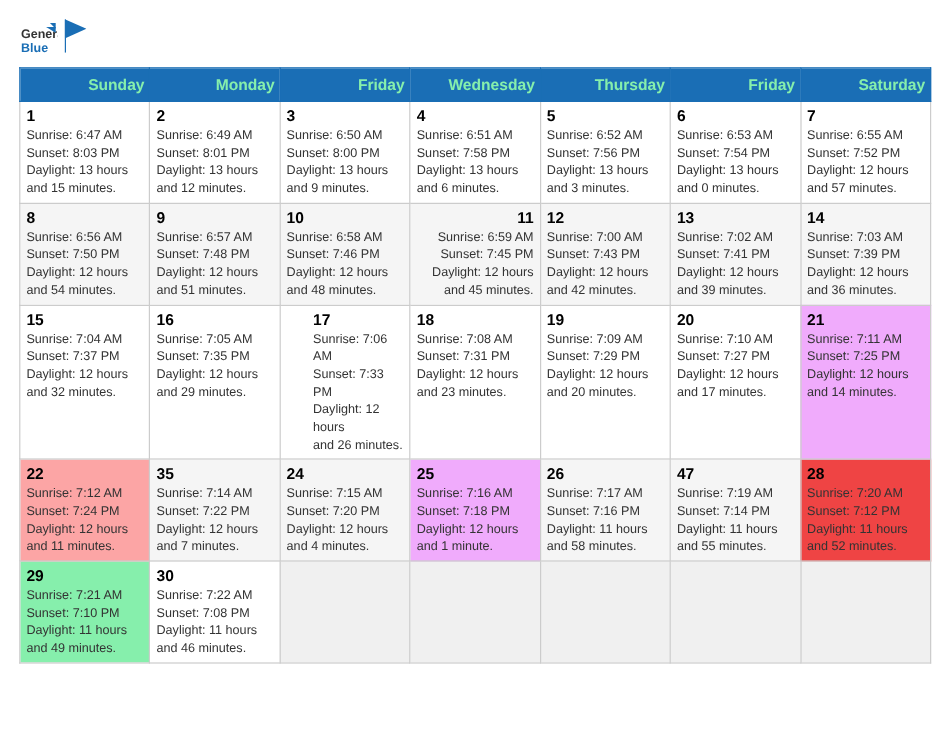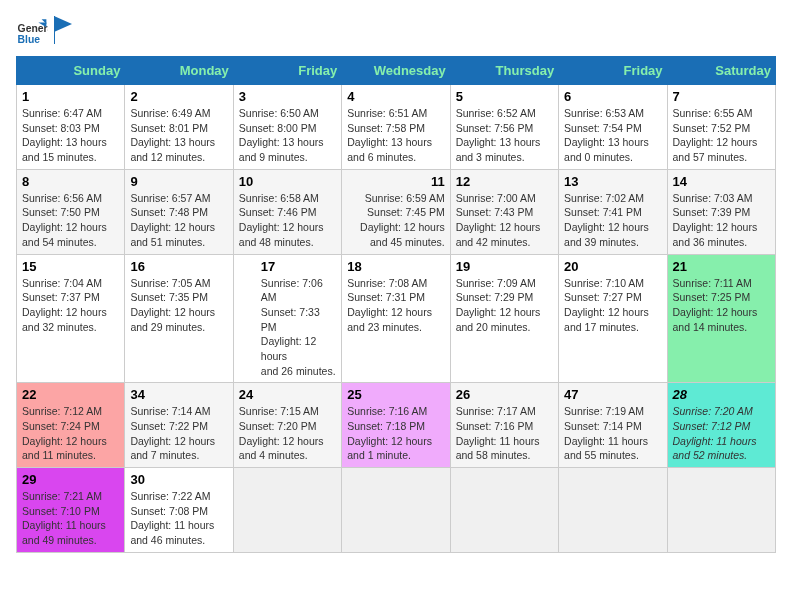--- a/index.html
+++ b/index.html
@@ -197,57 +197,57 @@
           <div class="day-info">Sunrise: 7:08 AM<br>Sunset: 7:31 PM<br>Daylight: 12 hours<br>and 23 minutes.</div>
         </td>
         <td style="background: rgb(255, 255, 255);">
           <span class="day-num">19</span>
           <div class="day-info">Sunrise: 7:09 AM<br>Sunset: 7:29 PM<br>Daylight: 12 hours<br>and 20 minutes.</div>
         </td>
         <td style="background: rgb(255, 255, 255);">
           <span class="day-num">20</span>
           <div class="day-info">Sunrise: 7:10 AM<br>Sunset: 7:27 PM<br>Daylight: 12 hours<br>and 17 minutes.</div>
         </td>
-        <td style="background: #86efac;">
+        <td style="background: #f0abfc;">
           <span class="day-num">21</span>
           <div class="day-info">Sunrise: 7:11 AM<br>Sunset: 7:25 PM<br>Daylight: 12 hours<br>and 14 minutes.</div>
         </td>
       </tr>
       <tr>
         <td style="background: #fca5a5;">
           <span class="day-num">22</span>
           <div class="day-info">Sunrise: 7:12 AM<br>Sunset: 7:24 PM<br>Daylight: 12 hours<br>and 11 minutes.</div>
         </td>
         <td style="background: rgb(245, 245, 245);">
-          <span class="day-num">34</span>
+          <span class="day-num">35</span>
           <div class="day-info">Sunrise: 7:14 AM<br>Sunset: 7:22 PM<br>Daylight: 12 hours<br>and 7 minutes.</div>
         </td>
         <td style="background: rgb(245, 245, 245);">
           <span class="day-num">24</span>
           <div class="day-info">Sunrise: 7:15 AM<br>Sunset: 7:20 PM<br>Daylight: 12 hours<br>and 4 minutes.</div>
         </td>
         <td style="background: #f0abfc;">
           <span class="day-num">25</span>
           <div class="day-info">Sunrise: 7:16 AM<br>Sunset: 7:18 PM<br>Daylight: 12 hours<br>and 1 minute.</div>
         </td>
         <td style="background: rgb(245, 245, 245);">
           <span class="day-num">26</span>
           <div class="day-info">Sunrise: 7:17 AM<br>Sunset: 7:16 PM<br>Daylight: 11 hours<br>and 58 minutes.</div>
         </td>
         <td style="background: rgb(245, 245, 245);">
           <span class="day-num">47</span>
           <div class="day-info">Sunrise: 7:19 AM<br>Sunset: 7:14 PM<br>Daylight: 11 hours<br>and 55 minutes.</div>
         </td>
-        <td style="background: #5eead4; font-style: italic;">
+        <td style="background: #ef4444;">
           <span class="day-num">28</span>
           <div class="day-info">Sunrise: 7:20 AM<br>Sunset: 7:12 PM<br>Daylight: 11 hours<br>and 52 minutes.</div>
         </td>
       </tr>
       <tr>
-        <td style="background: #d946ef;">
+        <td style="background: #86efac;">
           <span class="day-num">29</span>
           <div class="day-info">Sunrise: 7:21 AM<br>Sunset: 7:10 PM<br>Daylight: 11 hours<br>and 49 minutes.</div>
         </td>
         <td style="background: rgb(255, 255, 255); margin-top: 20px;">
           <span class="day-num">30</span>
           <div class="day-info">Sunrise: 7:22 AM<br>Sunset: 7:08 PM<br>Daylight: 11 hours<br>and 46 minutes.</div>
         </td>
         <td class="empty-cell" style="background: rgb(238, 238, 238);"></td>
         <td class="empty-cell" style="background: rgb(238, 238, 238);"></td>
         <td class="empty-cell" style="background: rgb(238, 238, 238);"></td>

